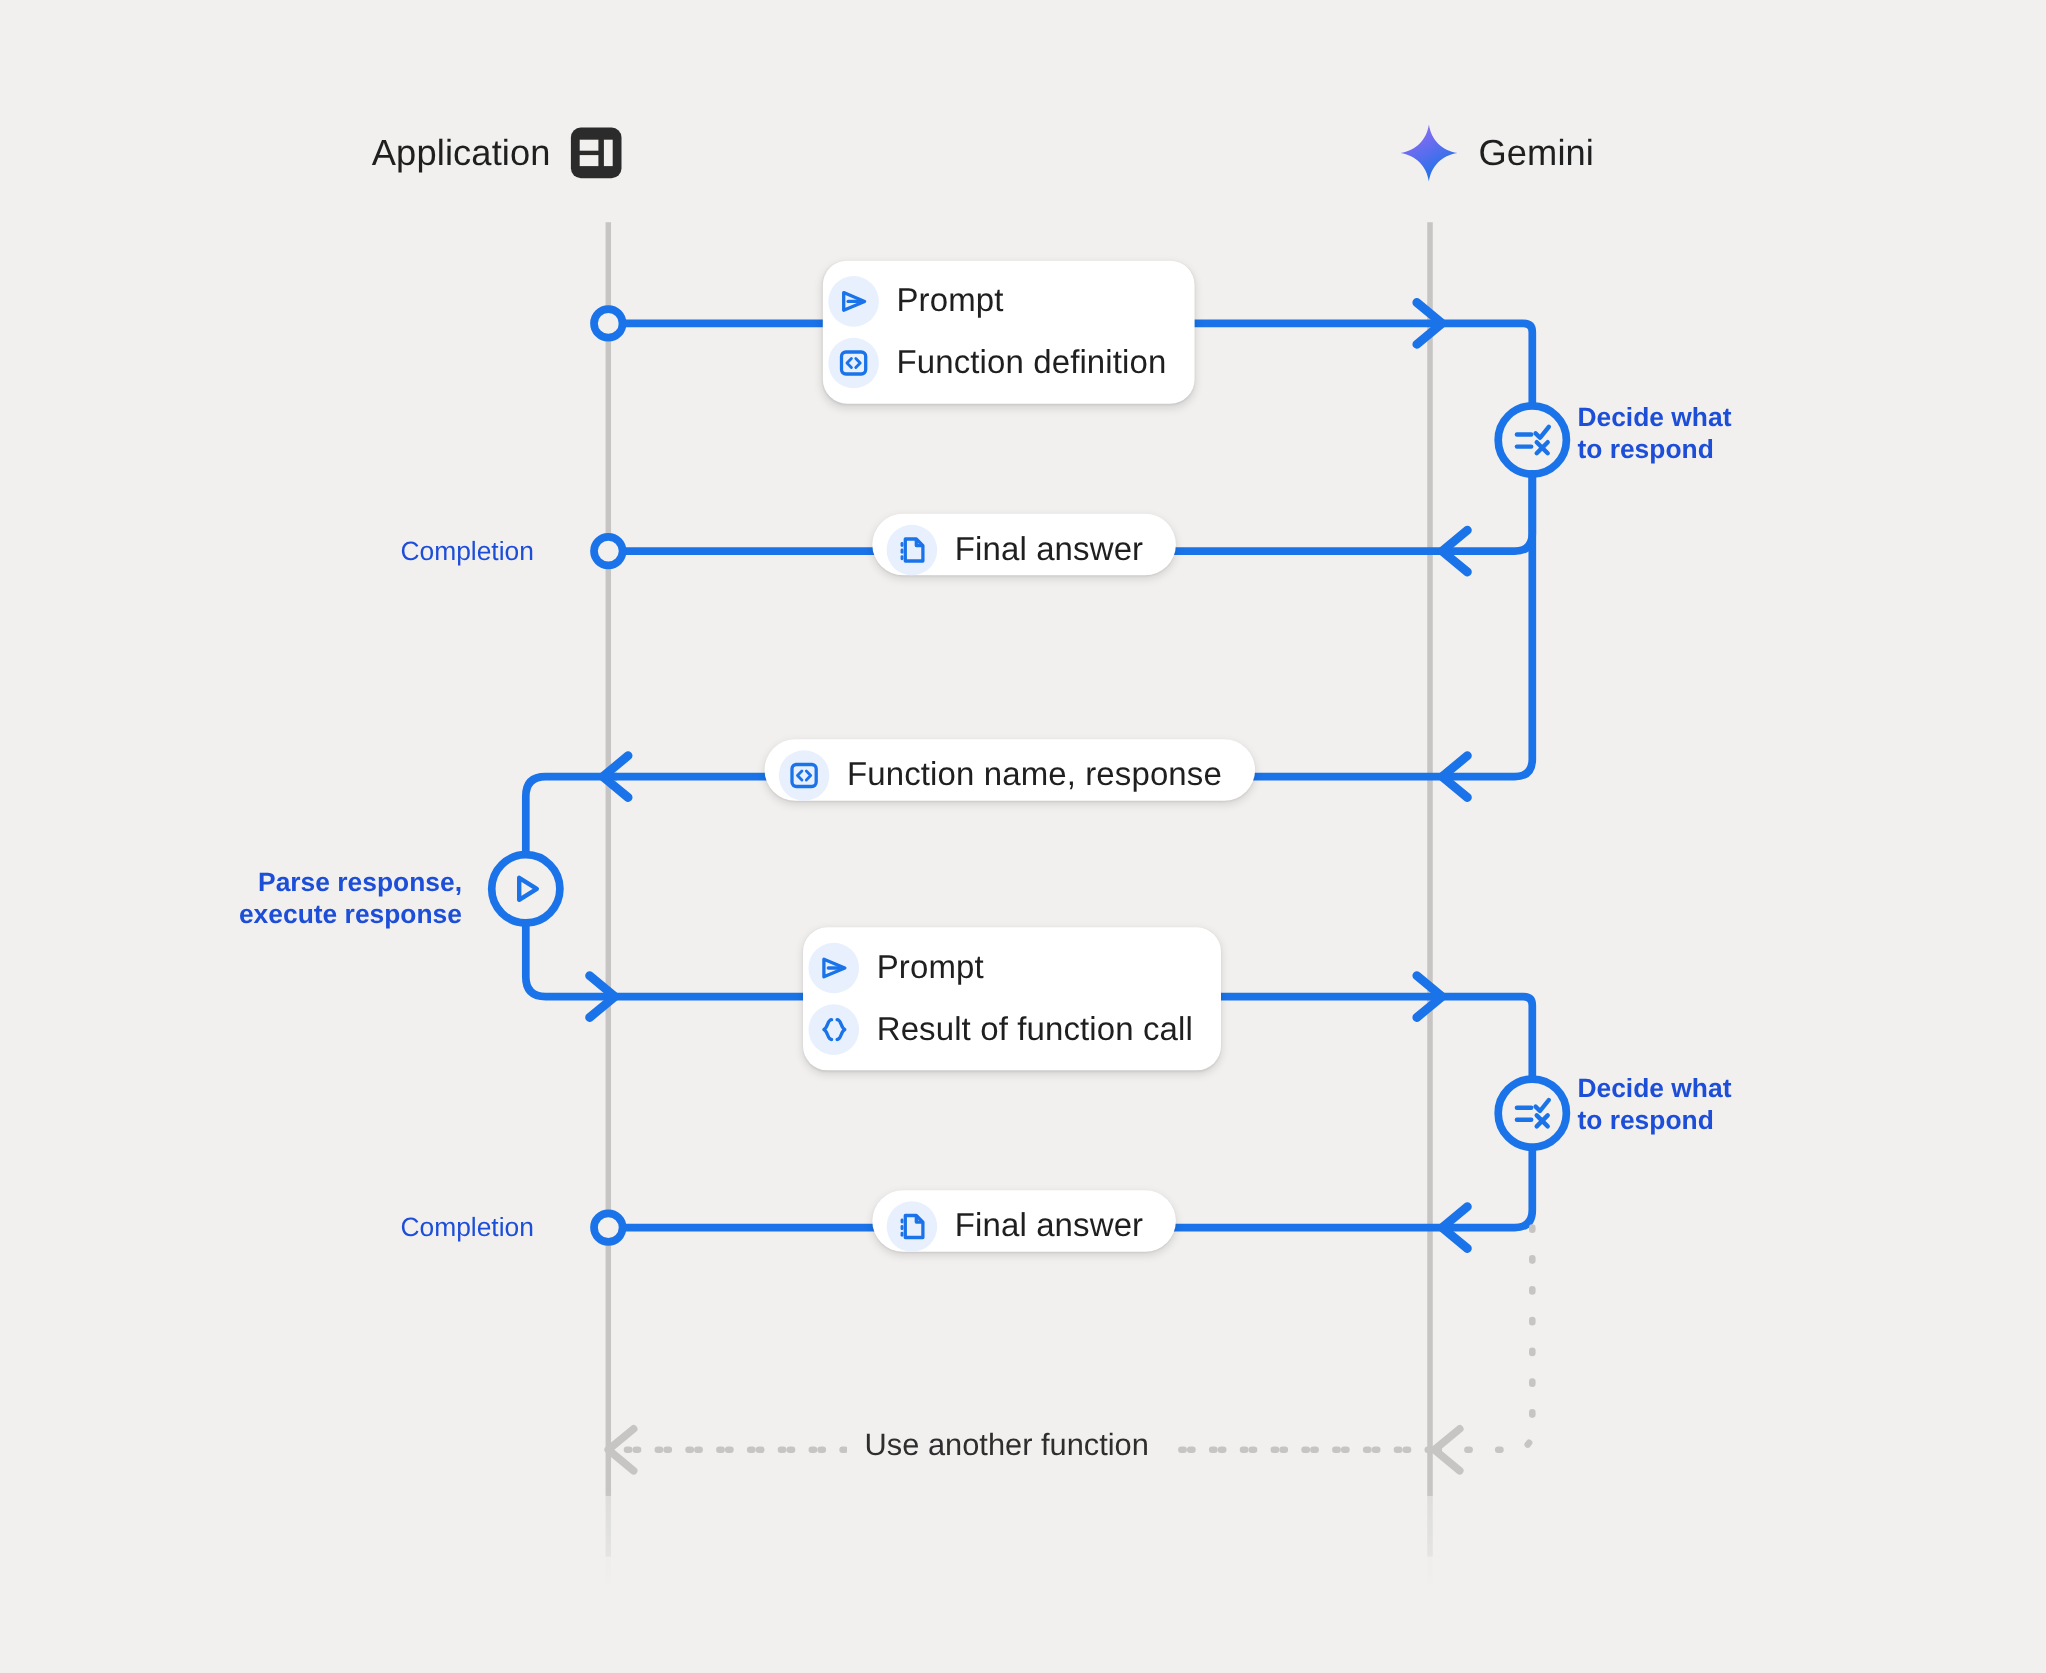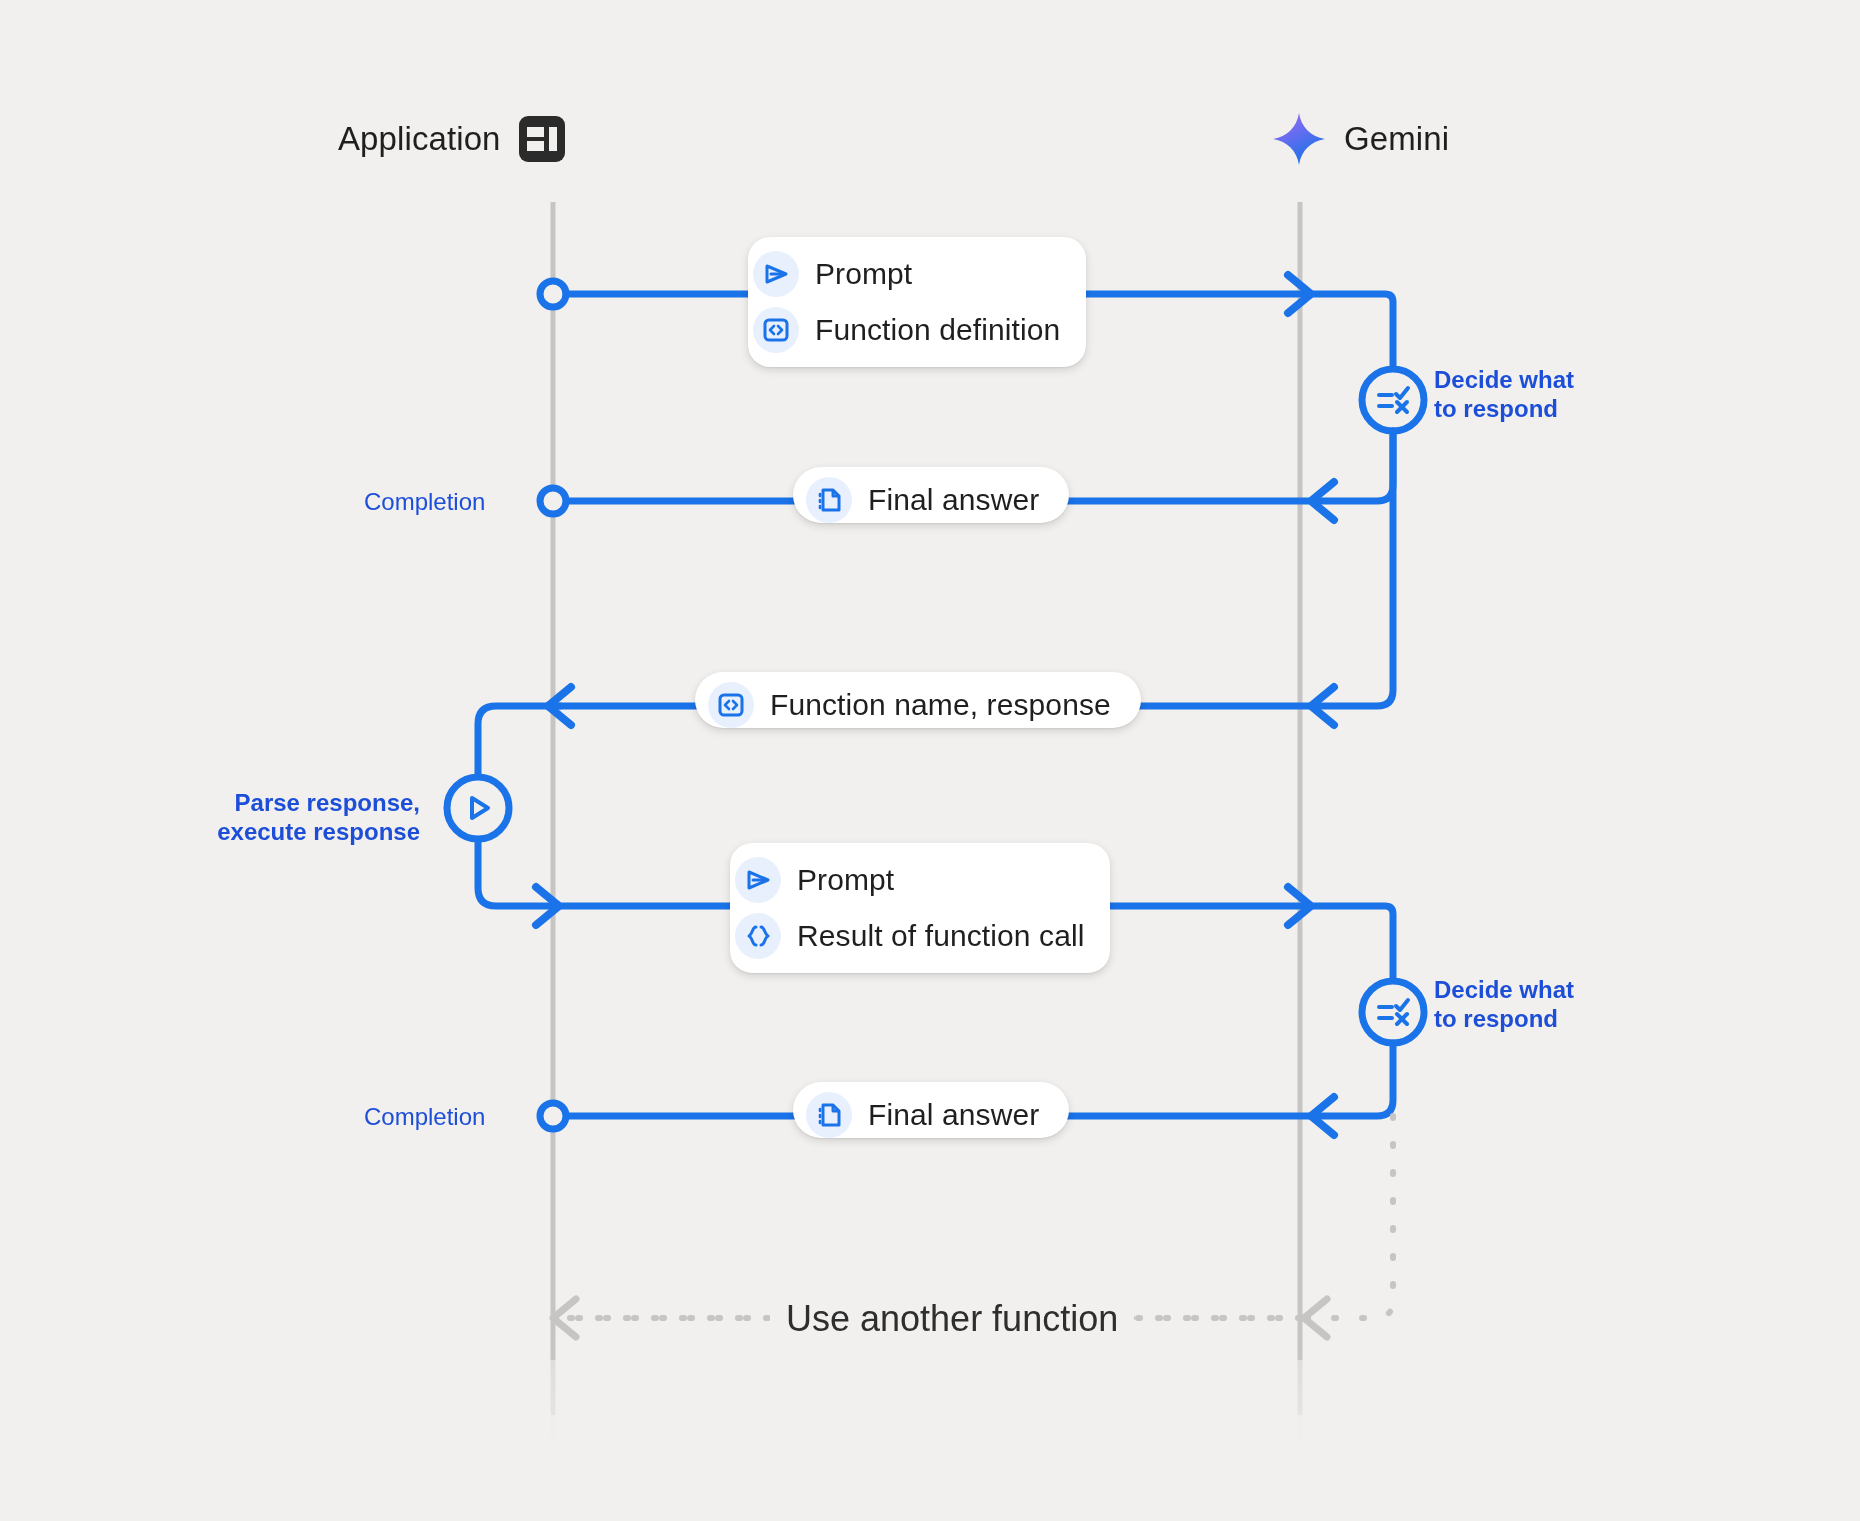--- a/index.html
+++ b/index.html
@@ -104,21 +104,21 @@
     font-weight: bold;
     line-height: 1.22;
     white-space: nowrap;
   }
   .caption.plain { font-weight: normal; }
   .caption.right { text-align: right; }
 
   .loop-label {
     position: absolute;
     color: #2e2e2e;
-    font-size: 36px;
+    font-size: 28px;
     background: #f1f0ee;
     padding: 0 16px;
     white-space: nowrap;
   }
 
   
   .node-ico {
     position: absolute;
     width: 56px;
     height: 56px;

